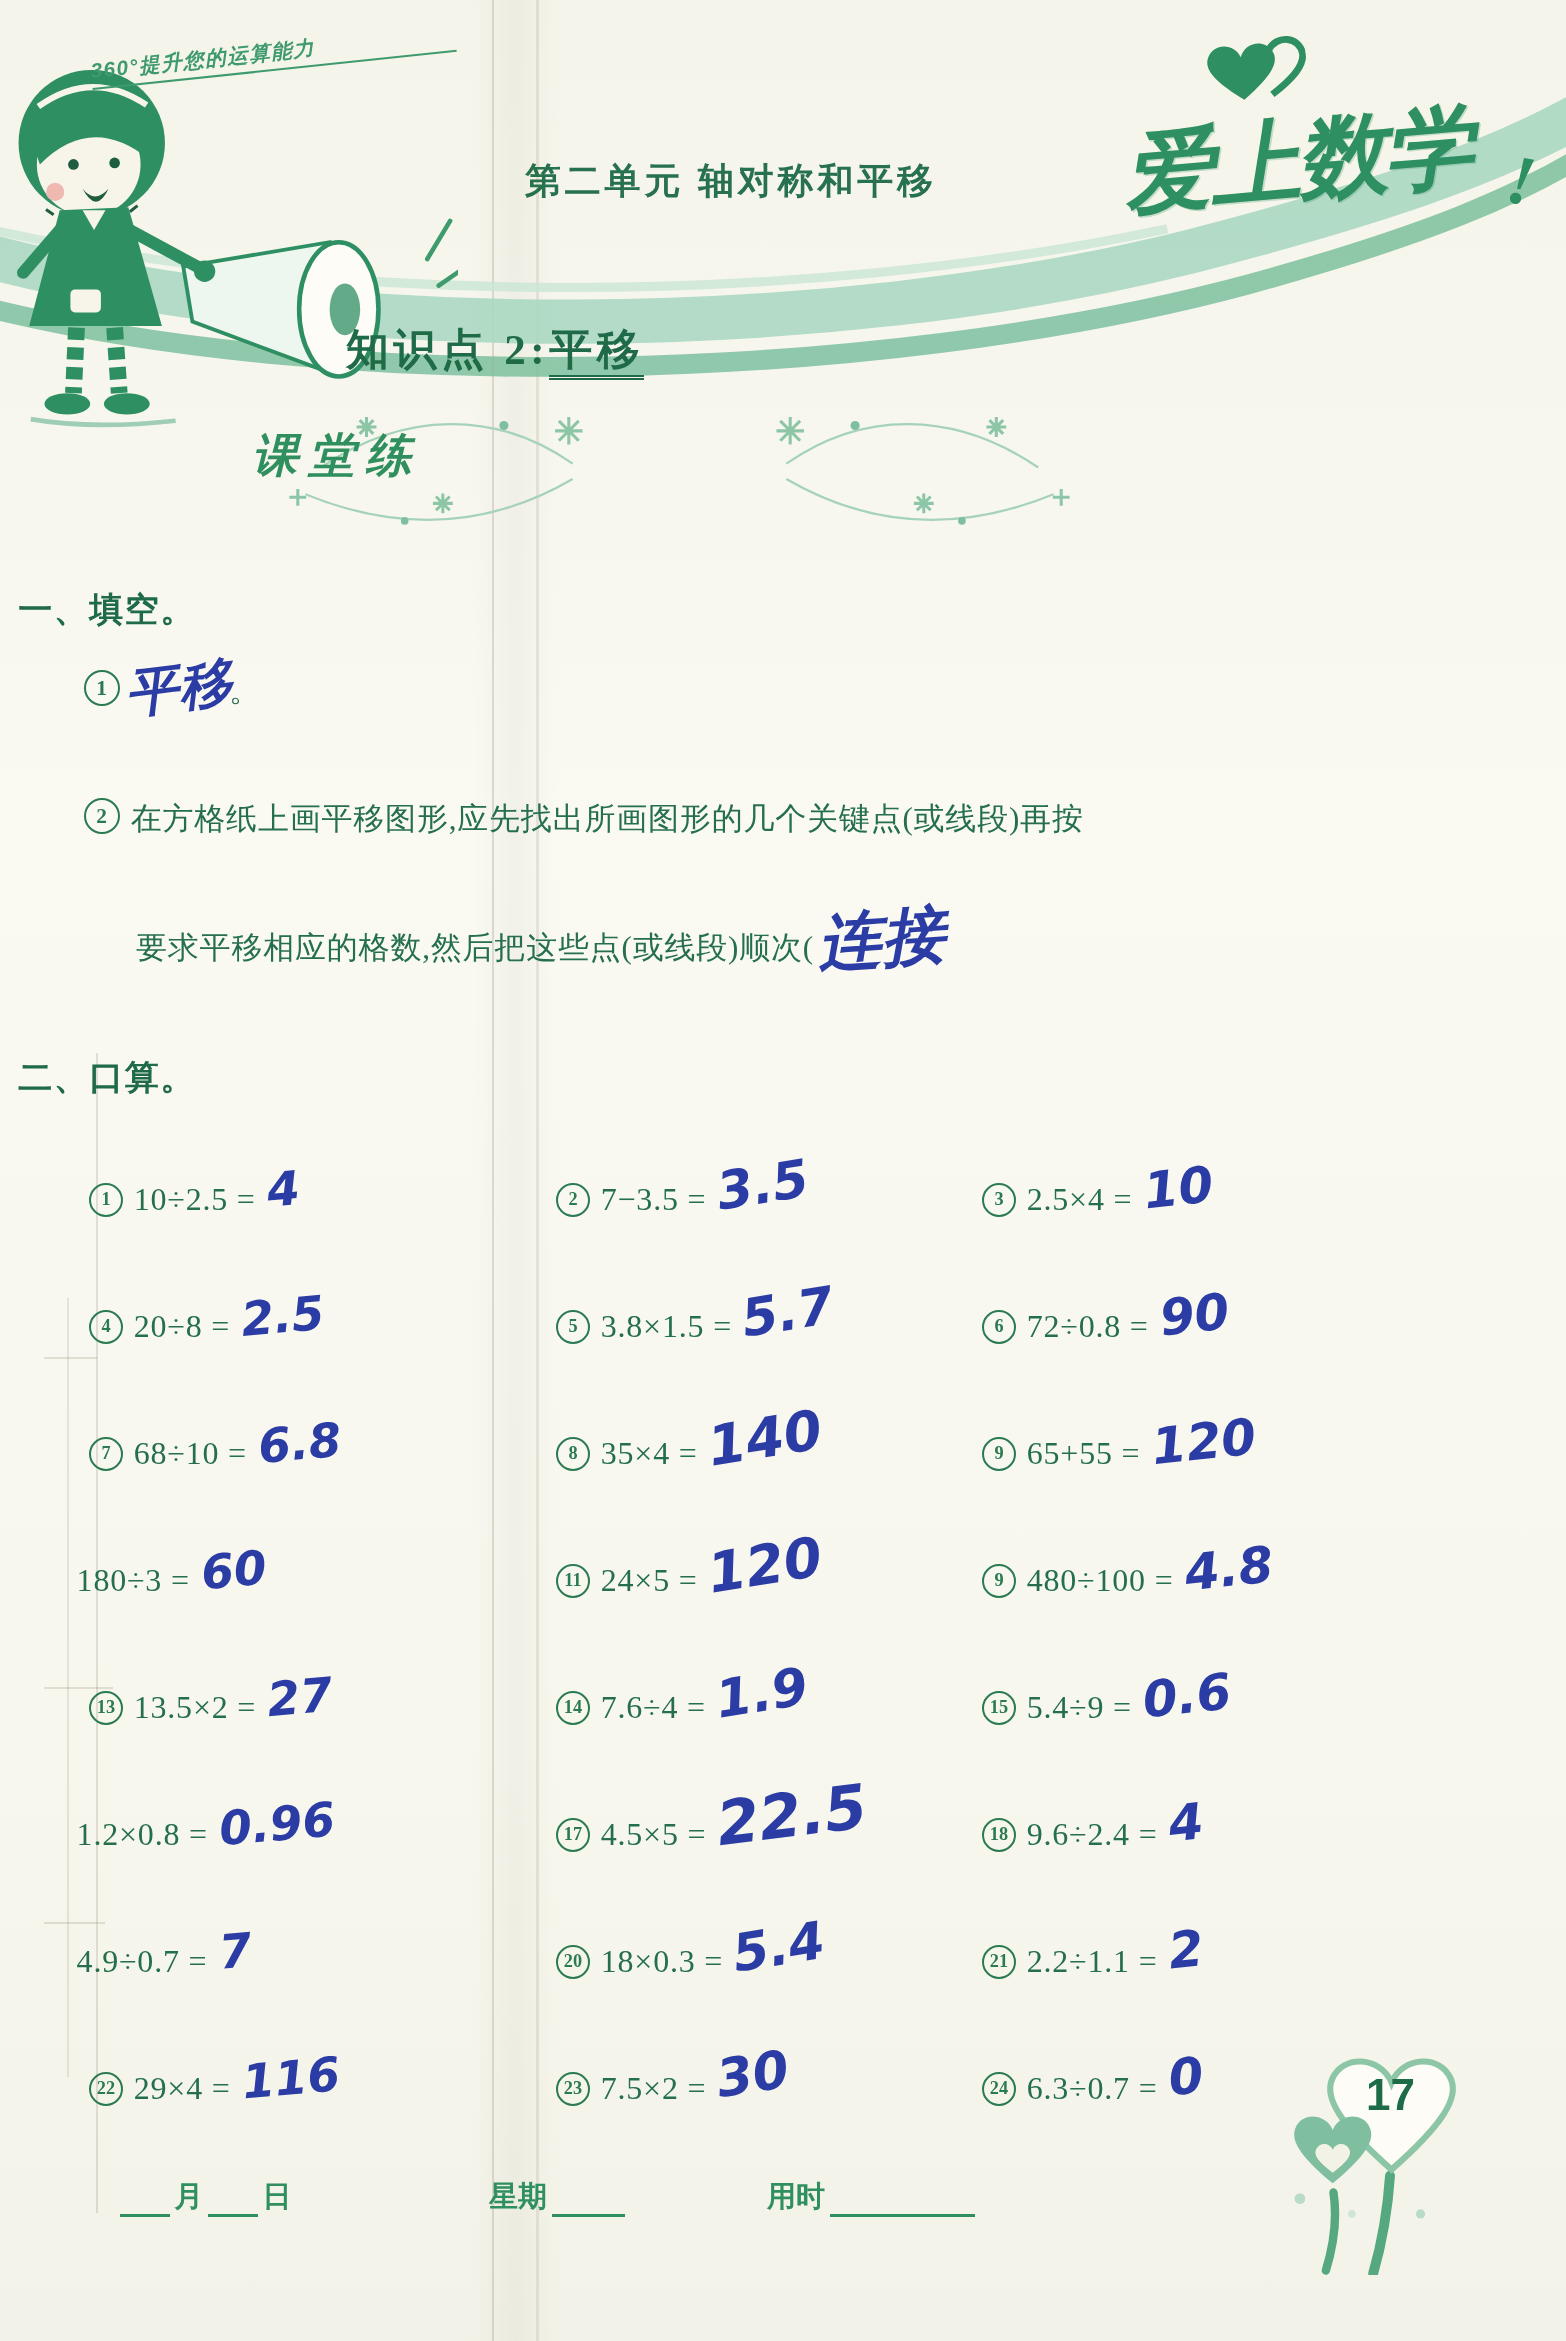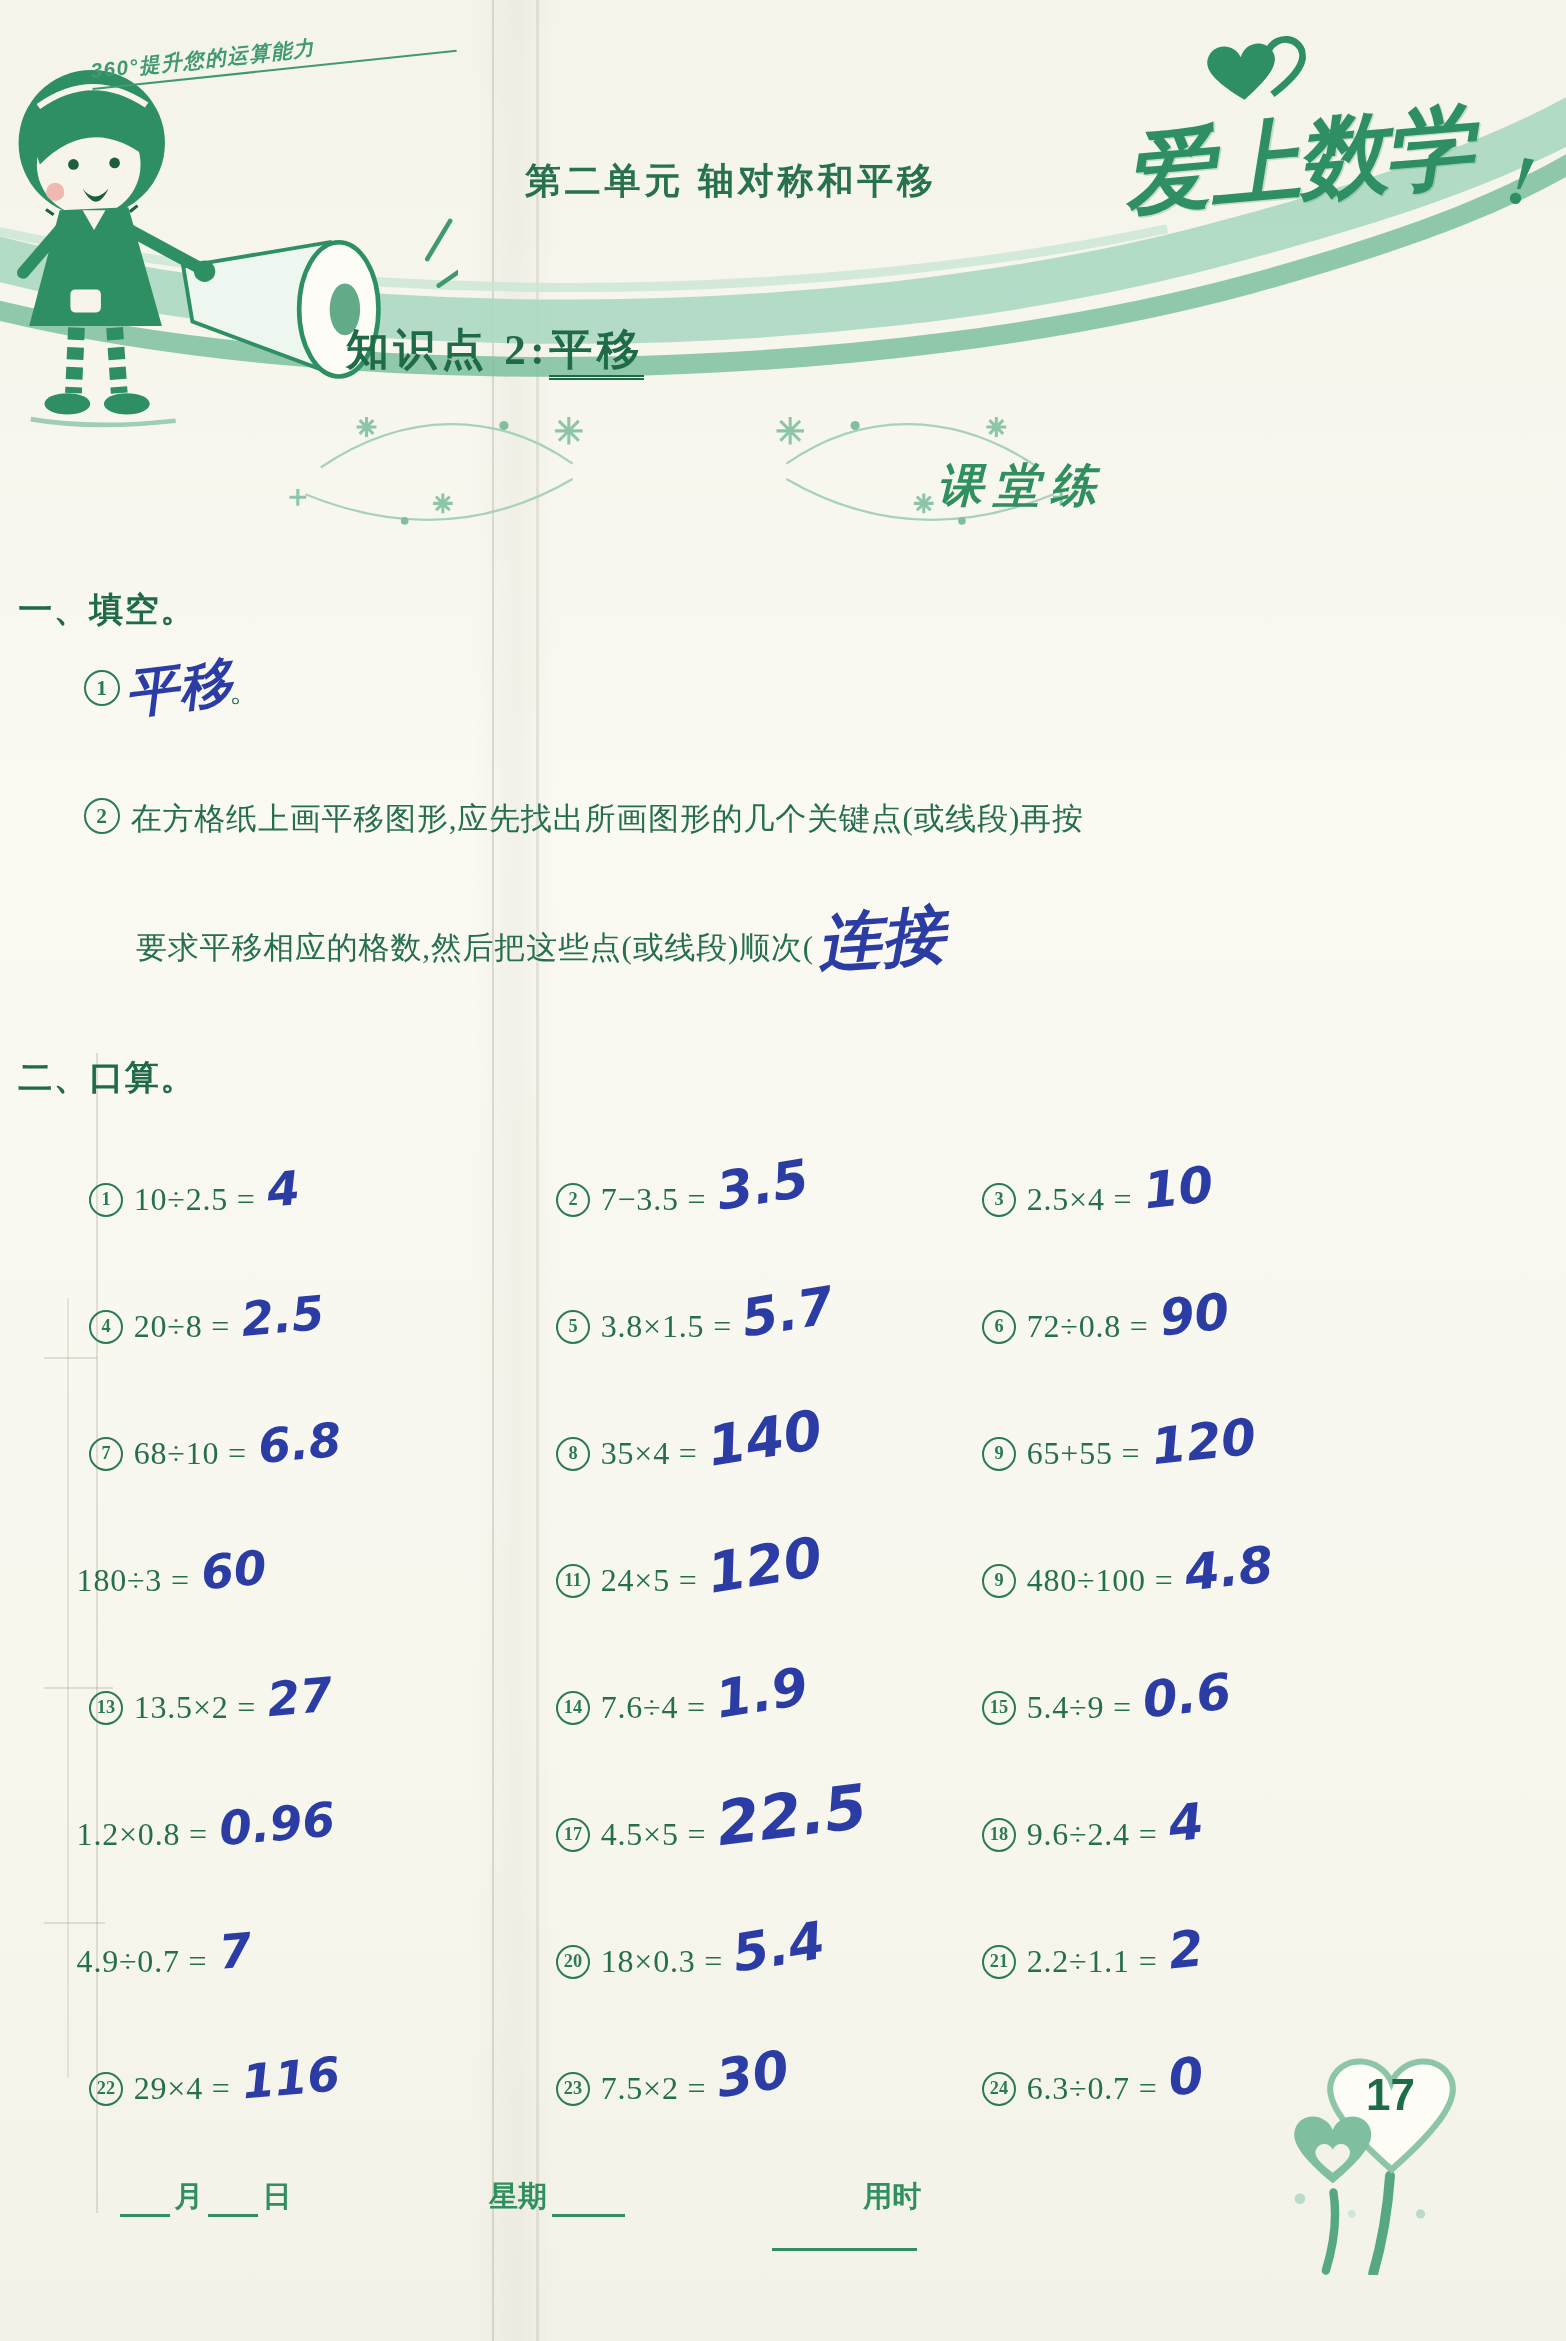--- a/index.html
+++ b/index.html
@@ -39,22 +39,22 @@
     font-family:"Liberation Serif",serif;letter-spacing:-3.1px;white-space:nowrap;
     text-shadow:1.5px 1.5px 0 rgba(46,143,99,.25);
   }
   .logo-bang{position:absolute;left:382px;top:130px;color:#2e8f63;font-size:70px;font-weight:bold;font-style:italic;transform:rotate(14deg);}
   
   .kp{position:absolute;left:346px;top:321px;width:611px;z-index:4;
       color:#1f6b47;font-size:43px;font-weight:bold;letter-spacing:4.6px;}
   .kp .term{border-bottom:5.3px double #1f6b47;padding-bottom:2.3px;}
   
   .band{position:absolute;left:252px;top:391px;width:855px;height:153px;z-index:4;}
-  .band-label{position:absolute;left:0;right:0;top:34px;text-align:right;
-      color:#2f8f5f;font-size:46px;font-weight:bold;font-style:italic;letter-spacing:10.7px;margin-top:30px;}
+  .band-label{position:absolute;left:0;right:0;top:34px;text-align:left;
+      color:#2f8f5f;font-size:46px;font-weight:bold;font-style:italic;letter-spacing:10.7px;}
   .flourish-svg{position:absolute;left:0;top:0;}
   
   .sec-heading{position:absolute;color:#1f6b47;font-size:34px;font-weight:bold;letter-spacing:1.5px;
       font-family:"Liberation Sans","DejaVu Sans",sans-serif;z-index:4;}
   .sec-fill{left:18.3px;top:539px;margin-top:48px;}
   .sec-oral{left:18.3px;top:1055px;}
   
   .marker{
     display:inline-flex;align-items:center;justify-content:center;
     width:36px;height:36px;border:2.3px solid #2a7a52;border-radius:50%;
@@ -85,21 +85,21 @@
   .cell:nth-child(3n+2) .ans{transform:rotate(-9deg) translateY(-15.3px);font-size:52px;}
   .cell:nth-child(3n) .ans{transform:rotate(-6deg) translateY(-12.2px);font-size:50px;}
   .cell:nth-child(17) .ans{font-size:61px;transform:rotate(-7deg) translateY(-20px);}
   .cell:nth-child(8) .ans,.cell:nth-child(11) .ans{font-size:55px;}
   .cell.no-marker{padding-left:7.6px;}
   
   .footer{position:absolute;top:2177px;left:0;width:1566px;z-index:4;
       color:#2f8f5f;font-size:29px;font-weight:bold;font-family:"Liberation Sans",sans-serif;}
   .footer .grp{position:absolute;display:flex;align-items:flex-end;}
   .blank{display:inline-block;border-bottom:3.1px solid #2f8f5f;height:30.5px;margin:0 4.6px;}
-  .g-date{left:115px;}  .g-week{left:489px;}  .g-time{left:767px;flex-direction:column;}
+  .g-date{left:115px;}  .g-week{left:489px;}  .g-time{left:767px;}
   
   .page-badge{position:absolute;left:1260px;top:2023px;width:260px;height:252px;z-index:4;}
   .page-num{position:absolute;left:81px;top:47px;width:99px;text-align:center;
       color:#1e6b47;font-size:44px;font-weight:bold;font-family:"Liberation Sans",sans-serif;}
 </style>
 </head>
 <body>
 
 <div class="page">
 

